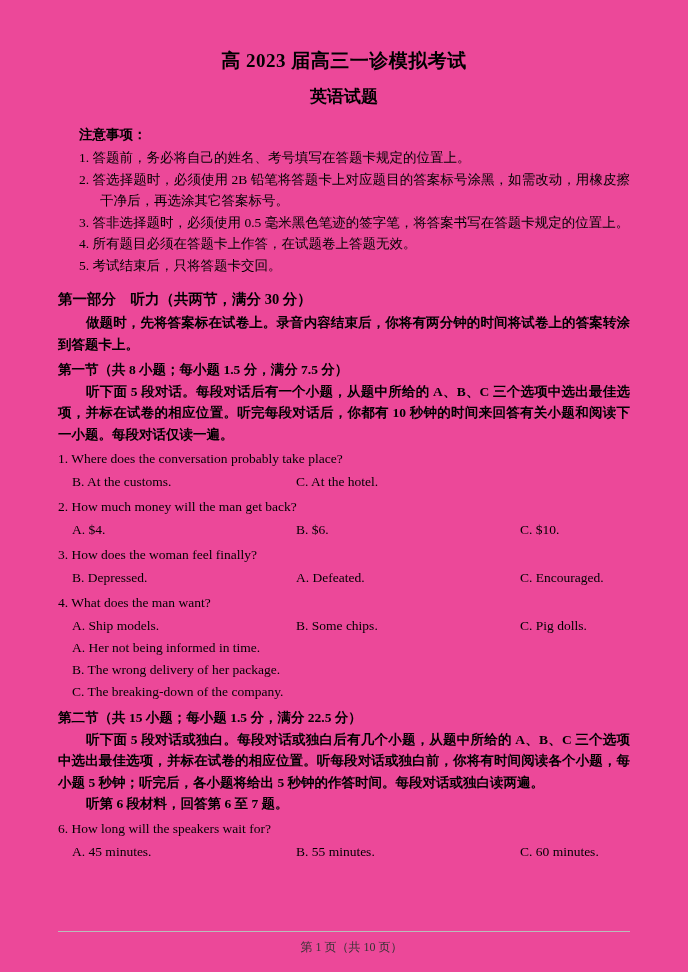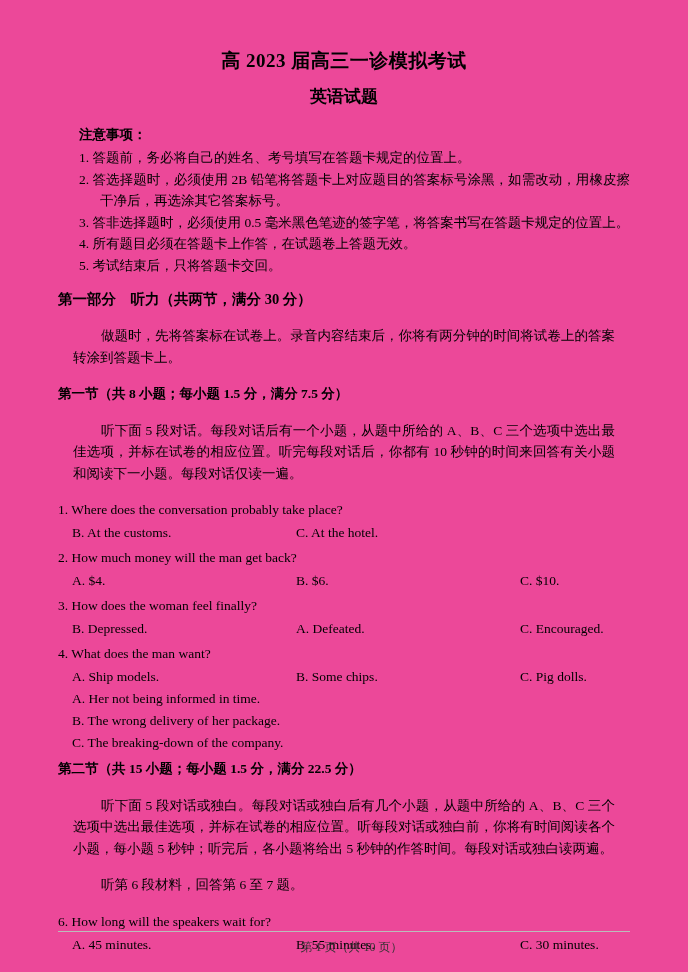--- a/index.html
+++ b/index.html
@@ -59,21 +59,22 @@
     font-size: 14.5px;
     font-weight: bold;
     margin: 12px 0 2px 0;
     line-height: 22px;
   }
   .para {
     font-size: 13.5px;
     line-height: 21.5px;
     text-indent: 28px;
     text-align: justify;
-    margin: 15px;
+    margin: 0;
+    font-weight: bold;
   }
   .sub-head {
     font-size: 13.5px;
     font-weight: bold;
     line-height: 21.5px;
     margin: 4px 0 0 0;
   }
   .q-line {
     font-size: 13.5px;
     line-height: 22px;
@@ -186,20 +187,20 @@
     <div class="para">听下面 5 段对话或独白。每段对话或独白后有几个小题，从题中所给的 A、B、C 三个选项中选出最佳选项，并标在试卷的相应位置。听每段对话或独白前，你将有时间阅读各个小题，每小题 5 秒钟；听完后，各小题将给出 5 秒钟的作答时间。每段对话或独白读两遍。</div>
     <div class="para">听第 6 段材料，回答第 6 至 7 题。</div>
 
     <div class="q-line">
       <span>6.</span>
       <span>How long will the speakers wait for?</span>
     </div>
     <div class="opts">
       <span class="o o1">A. 45 minutes.</span>
       <span class="o o2">B. 55 minutes.</span>
-      <span class="o o3">C. 30 minutes.</span>
+      <span class="o o3">C. 60 minutes.</span>
     </div>
 
   </div>
 
   <div class="footer-rule"></div>
   <div class="footer">第 1 页（共 10 页）</div>
 </div>
 
 </body></html>

